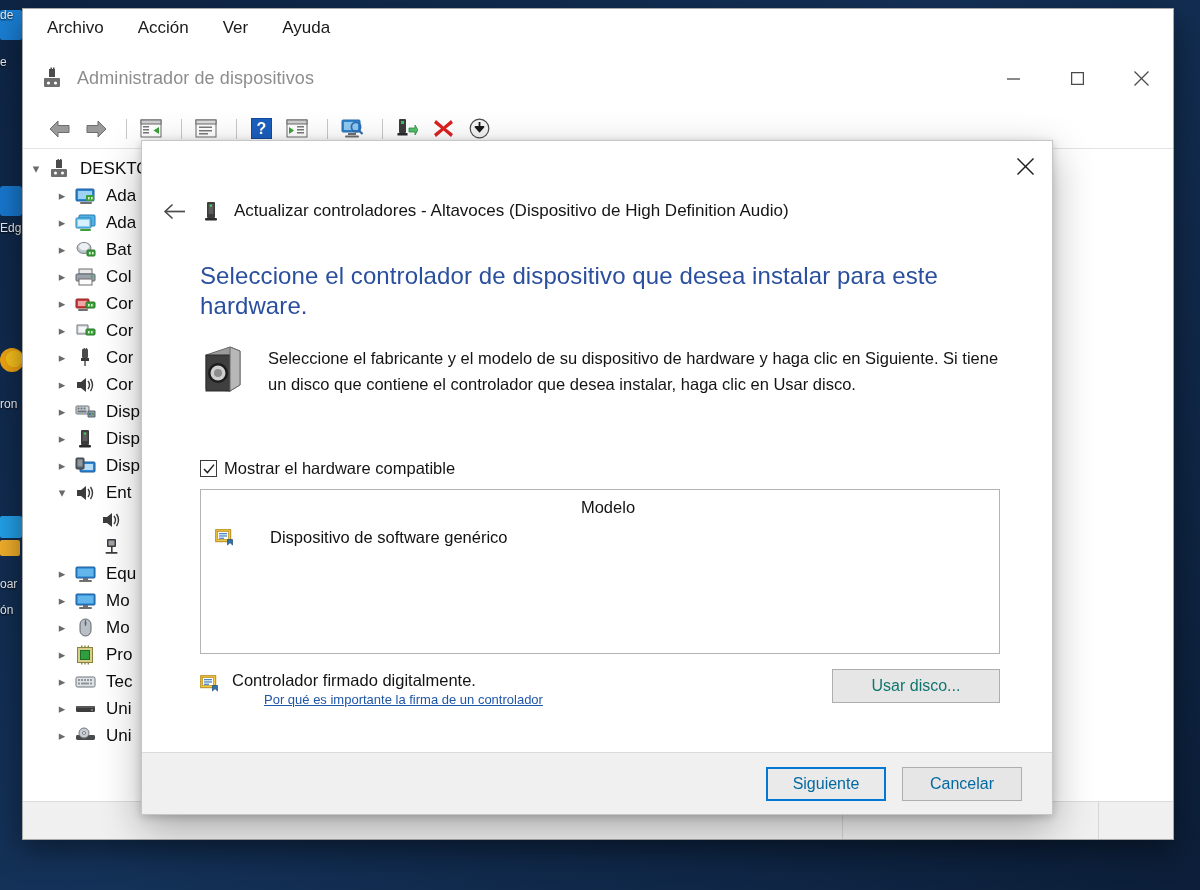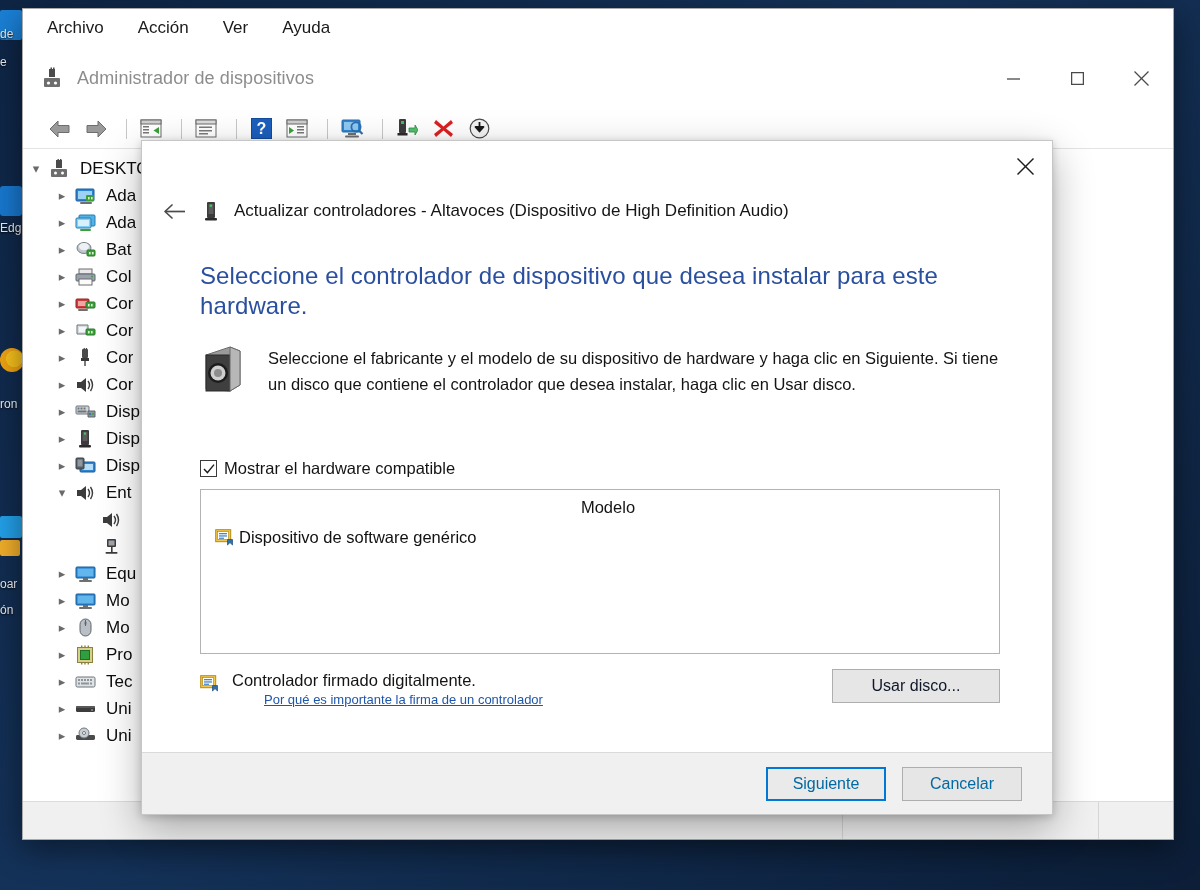--- a/index.html
+++ b/index.html
@@ -123,35 +123,35 @@
     display: flex; align-items: center; justify-content: center; margin-right: 7px;
   }
   #compat-label { font-size: 16.5px; color: #141414; }
 
   #model-listbox {
     margin-top: 11px; height: 165px; border: 1px solid #b3b3b3; background: #ffffff;
     overflow: hidden;
   }
   #model-col-header { font-size: 16.5px; color: #141414; padding: 8px 0 6px 16px; text-align: center; }
   .model-row {
-    display: flex; align-items: center; height: 28px; padding-left: 14px; font-size: 16.5px; color: #111;
+    display: flex; align-items: center; height: 28px; padding-left: 14px; font-size: 16.5px; color: #111; gap: 31px;
   }
   .model-row.selected { background: #e4e4e4; width: 182px; }
   .model-icon { width: 19px; height: 17px; flex: 0 0 19px; margin-right: 5px; position: relative; }
 
   #signed-row { display: flex; align-items: flex-start; margin-top: 17px; position: relative; }
   #signed-icon { width: 19px; height: 17px; flex: 0 0 19px; margin-right: 13px; margin-top: 4px; position: relative; }
   #signed-text { font-size: 16.5px; color: #141414; }
   #signature-link {
     display: inline-block; font-size: 13px; color: #1f56a8;
     text-decoration: underline; margin-left: 32px;
   }
   #use-disk-button {
     position: absolute; right: 0; top: -2px; width: 168px; height: 34px;
-    background: #e6e6e6; border: 1px solid #aeaeae; font-size: 16px; color: #0f172a;
+    background: #e6e6e6; border: 1px solid #aeaeae; font-size: 16px; color: #0f766e;
     display: flex; align-items: center; justify-content: center;
   }
 
   #dlg-footer {
     height: 62px; background: #f0f0f0; border-top: 1px solid #dadada;
     display: flex; align-items: center; justify-content: flex-end;
     padding-right: 30px; flex: 0 0 auto;
   }
   .dlg-btn {
     width: 120px; height: 34px; background: #e6e6e6; border: 1px solid #aeaeae;
@@ -160,21 +160,21 @@
   }
   .dlg-btn.default { border: 2px solid #0078d7; background: #eaeaea; }
 </style>
 </head>
 <body>
 
 <div id="desktop-strip">
   <div class="desk-icon" style="top:10px">
     <div class="desk-tile" style="background:#1a7fd4;border-radius:2px"></div>
   </div>
-  <div class="desk-label" style="position:absolute;top:28px">de</div>
+  <div class="desk-label" style="position:absolute;top:9px">de</div>
   <div class="desk-label" style="position:absolute;top:56px">e</div>
 
   <div class="desk-icon" style="top:186px">
     <div class="desk-tile" style="background:#1878cf;border-radius:3px"></div>
   </div>
   <div class="desk-label" style="position:absolute;top:222px">Edg</div>
 
   <div class="desk-icon" style="top:348px">
     <div style="width:24px;height:24px;border-radius:50%;background:radial-gradient(circle at 60% 45%,#f7c11c 0 42%,#efa312 43% 100%)"></div>
   </div>

